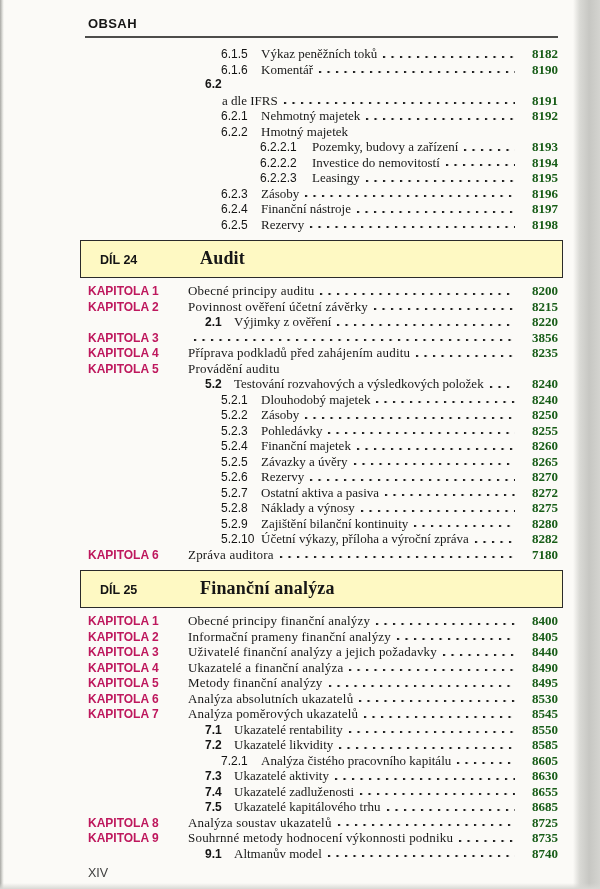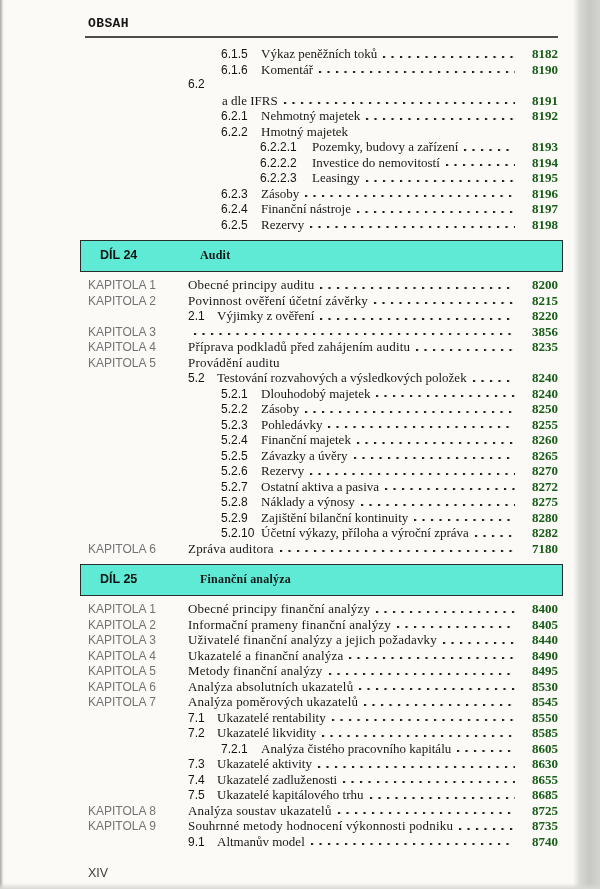--- a/index.html
+++ b/index.html
@@ -12,44 +12,44 @@
   .scan-left{position:absolute;left:0;top:0;width:4px;height:100%;
     background:linear-gradient(to right,#a8a8a4,#e8e8e4 70%,rgba(232,232,228,0));}
   .scan-right{position:absolute;right:0;top:0;width:27px;height:100%;
     background:linear-gradient(to right,rgba(240,240,236,0),#d9d9d5 25%,#c7c7c3 60%,#d4d4d0);}
   .scan-bottom{position:absolute;left:0;bottom:0;width:100%;height:6px;
     background:linear-gradient(to bottom,rgba(216,216,212,0),#d8d8d4);}
 
   .content{position:absolute;left:88px;top:16px;right:42px;}
 
   .hdr{font-size:13px;font-weight:bold;letter-spacing:.4px;color:#161616;
-    font-family:Liberation Mono, monospace;}
+    font-family:Liberation Sans, sans-serif;}
   .hdr-rule{height:2px;background:#4d4d4b;margin:5px 0 8px -3px;}
 
   .row{display:flex;align-items:baseline;height:15.5px;line-height:15.5px;white-space:nowrap;}
-  .kap{flex:0 0 100px;font-family:"Liberation Sans",sans-serif;font-size:12px;color:#737373;}
+  .kap{flex:0 0 100px;font-family:"Liberation Sans",sans-serif;font-size:12px;color:#be185d;font-weight:bold;}
   .num{flex:0 0 auto;font-family:"Liberation Sans",sans-serif;font-size:12px;color:#141414;}
-  .num.l1{margin-left:0;width:29px;}
+  .num.l1{margin-left:17px;width:29px;font-weight:bold;}
   .num.l2{margin-left:33px;width:40px;}
   .num.l3{margin-left:72px;width:52px;}
   .cont-indent{margin-left:34px;}
   .txt{font-family:"Liberation Serif",serif;font-size:13px;color:#181818;}
   .row.ch .txt{font-weight:normal;letter-spacing:.2px;}
   .dots{flex:1 1 auto;align-self:flex-end;height:6px;margin:0 3px 2px 5px;min-width:12px;
     background-image:radial-gradient(circle at 2px 3px,#1c1c1c 1.15px,rgba(0,0,0,0) 1.5px);
     background-size:8.5px 6px;background-repeat:repeat-x;}
   .pg{flex:0 0 40px;text-align:right;font-family:"Liberation Serif",serif;
     font-weight:bold;font-size:13px;color:#175c17;}
 
   .dil{display:flex;align-items:baseline;border:1.5px solid #2b2b2b;
-    margin:8px -5px 5px -8px;padding:7px 0 8px 8px;background:#5eead4;}
+    margin:8px -5px 5px -8px;padding:7px 0 8px 8px;background:#fef9c3;}
   .dil .dil-label{flex:0 0 100px;padding-left:11px;
     font-family:"Liberation Sans",sans-serif;font-weight:bold;font-size:12.5px;color:#141414;}
   .dil .dil-title{font-family:"Liberation Serif",serif;font-weight:bold;
-    font-size:12px;color:#161616;letter-spacing:.2px;}
+    font-size:18px;color:#161616;letter-spacing:.2px;}
 
   .footer{position:absolute;left:88px;top:866px;
     font-family:"Liberation Sans",sans-serif;font-size:12.5px;color:#404040;}
 </style>
 </head>
 <body>
 
 <div class="scan-left"></div>
 <div class="scan-right"></div>
 <div class="scan-bottom"></div>

